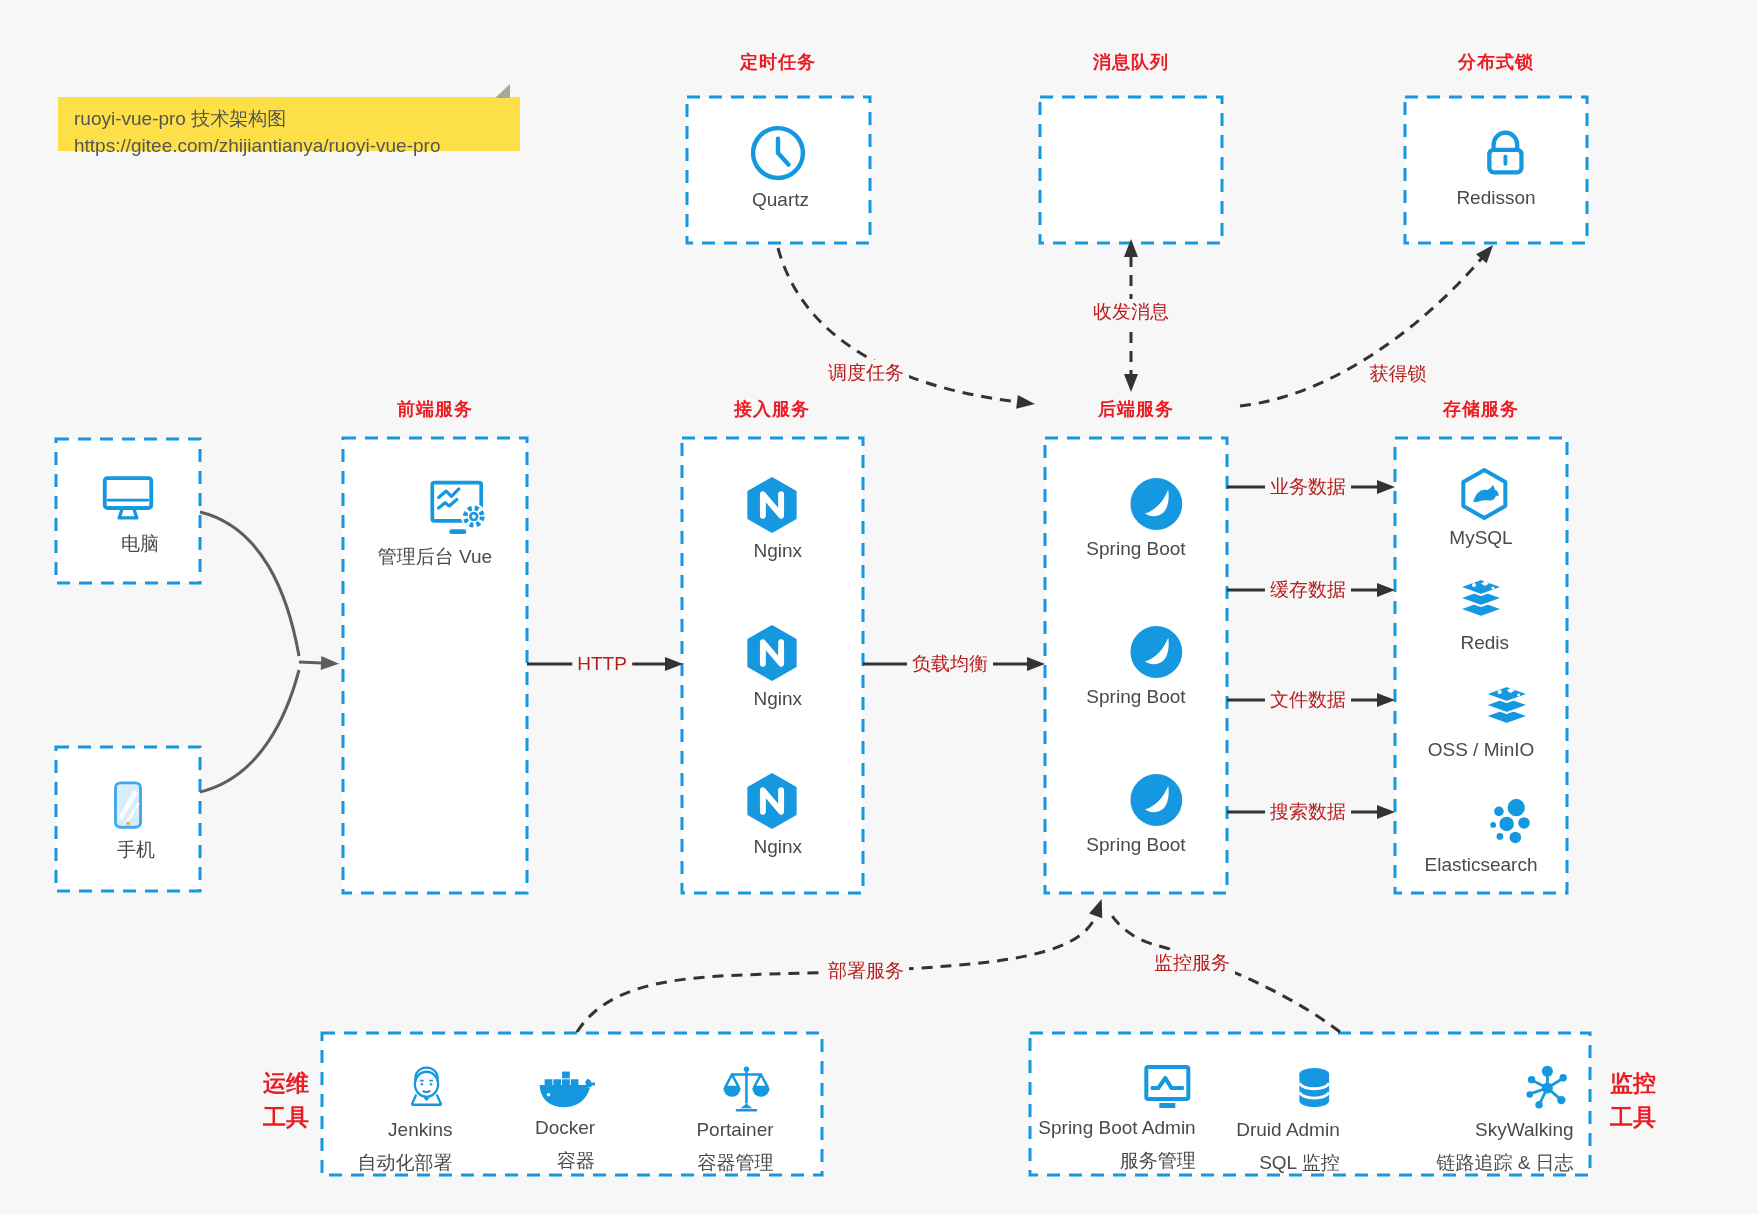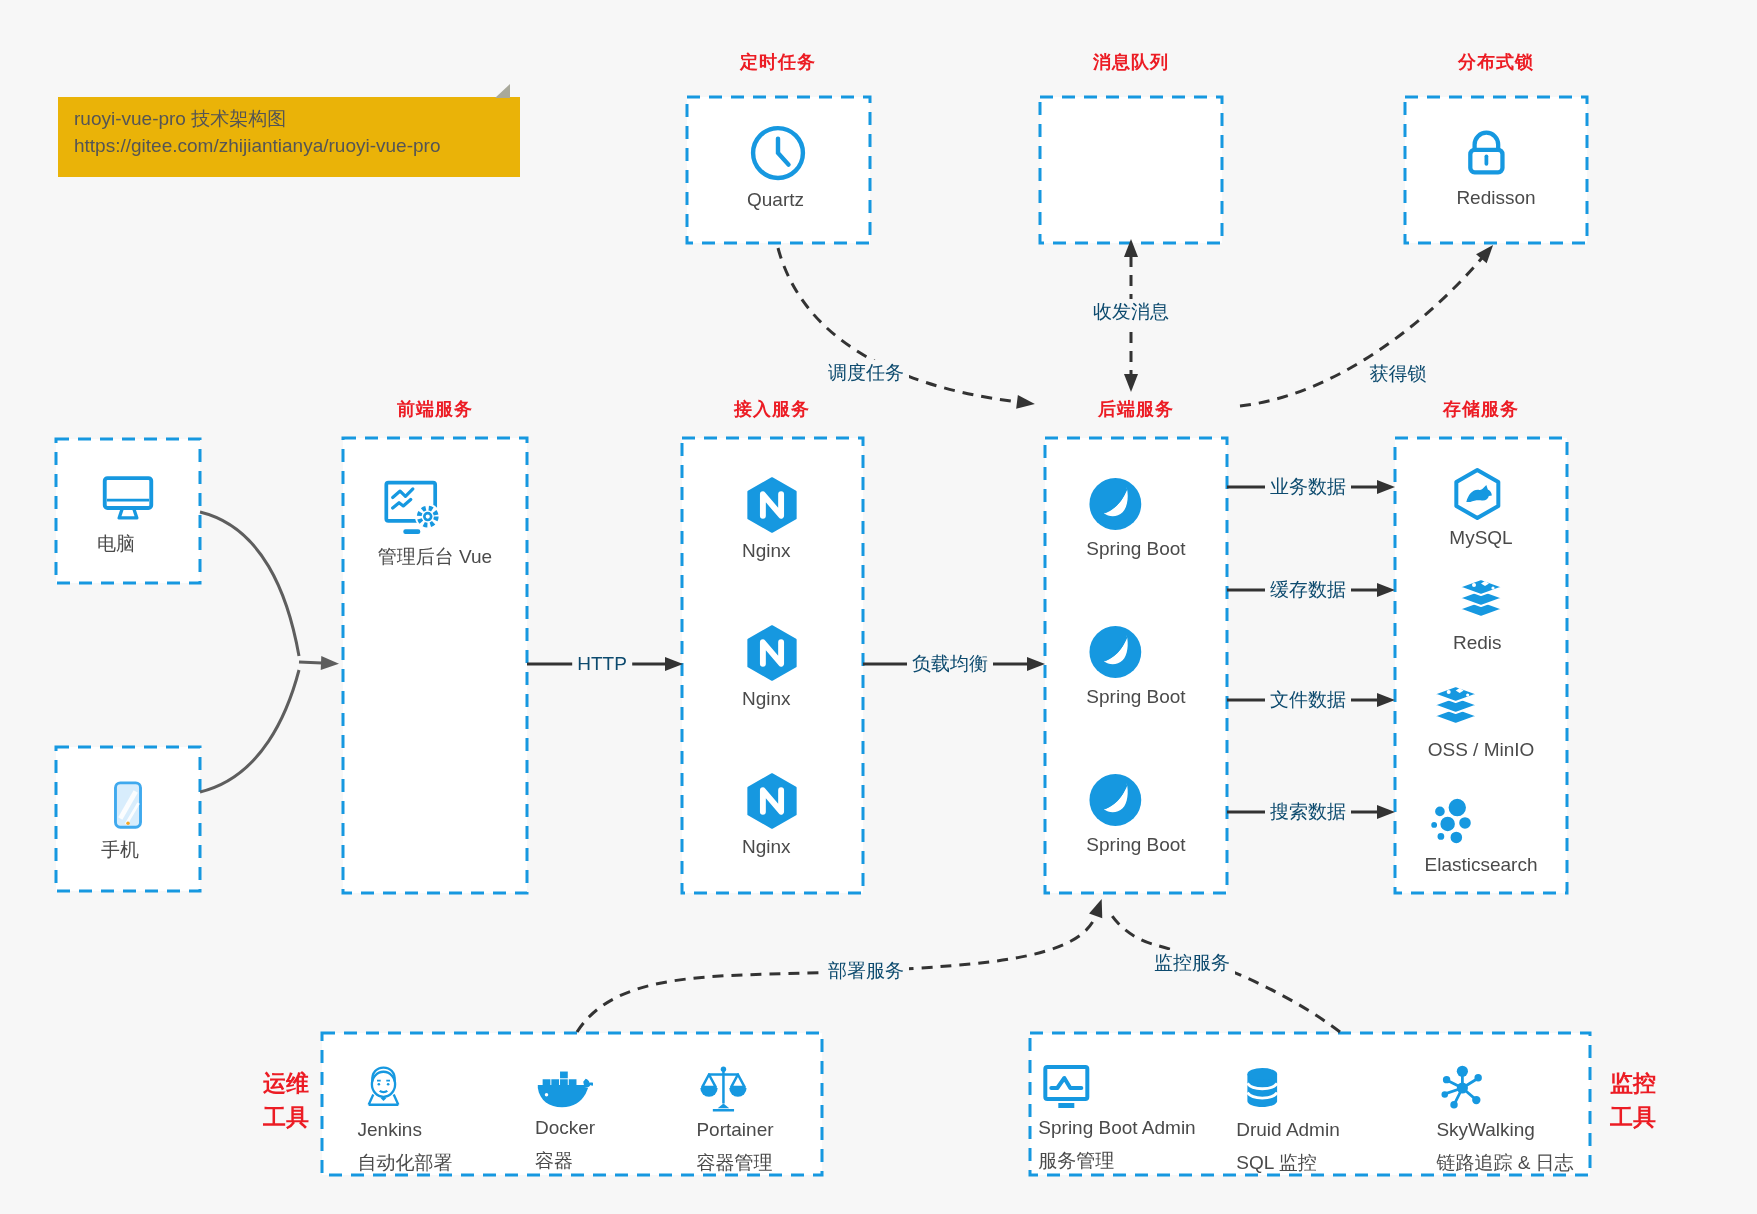--- a/index.html
+++ b/index.html
@@ -4,26 +4,26 @@
 <style>
   :root{ --blue:#1698e0; --red:#ec1c24; --bg:#f7f7f7; }
   html,body{margin:0;padding:0;background:var(--bg);font-family:"Liberation Sans","DejaVu Sans",sans-serif;}
   #canvas{position:relative;width:1757px;height:1214px;background:var(--bg);overflow:hidden;}
   #wires{position:absolute;left:0;top:0;}
   .panel{fill:#ffffff;stroke:var(--blue);stroke-width:3;stroke-dasharray:13 9;}
   .solid{stroke:#333;stroke-width:3;fill:none;}
   .dash{stroke:#333;stroke-width:3;fill:none;stroke-dasharray:11 8;}
   .client{stroke:#5e5e5e;stroke-width:3;fill:none;}
   .gtitle{position:absolute;transform:translate(-50%,-50%);color:var(--red);font-size:18px;font-weight:bold;white-space:nowrap;letter-spacing:1px;}
-  .item{position:absolute;transform:translateX(-50%);display:flex;flex-direction:column;align-items:flex-start;}
+  .item{position:absolute;transform:translateX(-50%);display:flex;flex-direction:column;align-items:flex-end;}
   .item .lbl{margin-top:5px;font-size:19px;color:#4a4a4a;white-space:nowrap;}
   .item .desc{margin-top:9px;font-size:19px;color:#4a4a4a;white-space:nowrap;}
-  .elabel{position:absolute;transform:translate(-50%,-50%);font-size:19px;color:#0c4a6e;background:var(--bg);padding:0 5px;white-space:nowrap;}
+  .elabel{position:absolute;transform:translate(-50%,-50%);font-size:19px;color:#b91c1c;background:var(--bg);padding:0 5px;white-space:nowrap;}
   .sidelabel{position:absolute;color:var(--red);font-size:23px;font-weight:bold;line-height:34px;text-align:center;}
-  .note{position:absolute;left:58px;top:97px;width:462px;height:80px;background:#eab308;color:#555;font-size:19px;line-height:27px;padding:8px 0 0 16px;box-sizing:border-box;}
+  .note{position:absolute;left:58px;top:97px;width:462px;height:54px;background:#fde047;color:#555;font-size:19px;line-height:27px;padding:8px 0 0 16px;box-sizing:border-box;}
   .note .fold{position:absolute;top:-13px;right:10px;width:0;height:0;border-bottom:14px solid #a9a99b;border-left:15px solid transparent;}
   .icon{display:block;}
 </style>
 </head>
 <body>
 
 <div id="canvas">
 
   <svg id="wires" width="1757" height="1214" viewBox="0 0 1757 1214">
     <defs>

